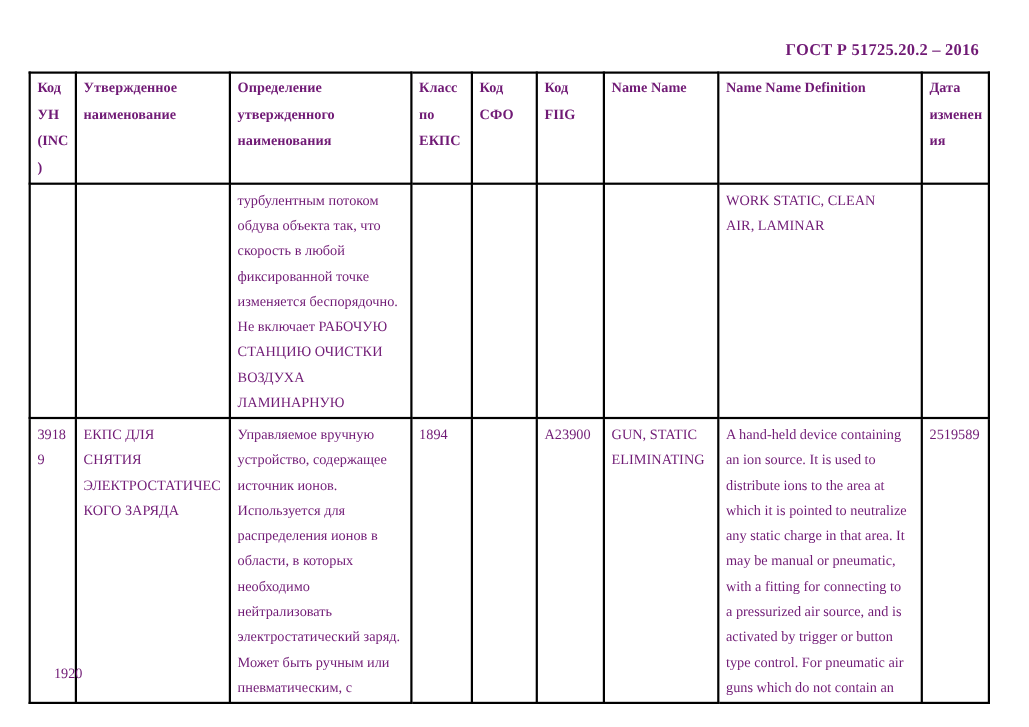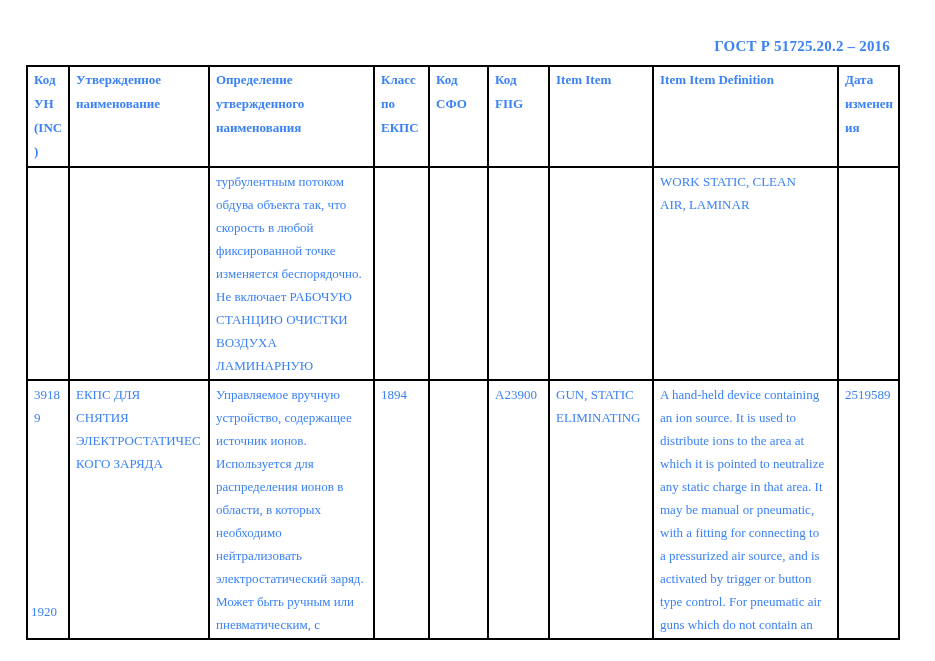--- a/index.html
+++ b/index.html
@@ -6,21 +6,21 @@
     margin: 0;
     padding: 0;
     background: #ffffff;
   }
   .page {
     position: relative;
     width: 935px;
     height: 661px;
     background: #ffffff;
     font-family: "Liberation Serif", "DejaVu Serif", serif;
-    color: #3b82f6;
+    color: #701a75;
     overflow: hidden;
   }
   .doc-header {
     position: absolute;
     top: 38px;
     right: 45px;
     font-size: 15px;
     font-weight: bold;
     letter-spacing: 0.2px;
   }
@@ -48,21 +48,21 @@
   table.gost-table th {
     font-weight: bold;
     line-height: 24px;
     padding-top: 1px;
   }
   tr.header-row   { height: 72px; }
   tr.body-row-0   { height: 207px; padding-left: 40px; }
   tr.body-row-1   { height: 256px; }
   .page-number {
     position: absolute;
-    left: 31px;
+    left: 49px;
     top: 604px;
     font-size: 13px;
   }
 </style>
 </head>
 <body>
 
 <div class="page">
 
   <div class="doc-header">ГОСТ Р 51725.20.2 – 2016</div>
@@ -89,22 +89,22 @@
         <th>Определение
 утвержденного
 наименования</th>
         <th>Класс
 по
 ЕКПС</th>
         <th>Код
 СФО</th>
         <th>Код
 FIIG</th>
-        <th>Item Item</th>
-        <th>Item Item Definition</th>
+        <th>Name Name</th>
+        <th>Name Name Definition</th>
         <th>Дата изменения</th>
       </tr>
     </thead>
     <tbody>
       <tr class="body-row-0">
         <td></td>
         <td></td>
         <td>турбулентным потоком
 обдува объекта так, что
 скорость в любой

